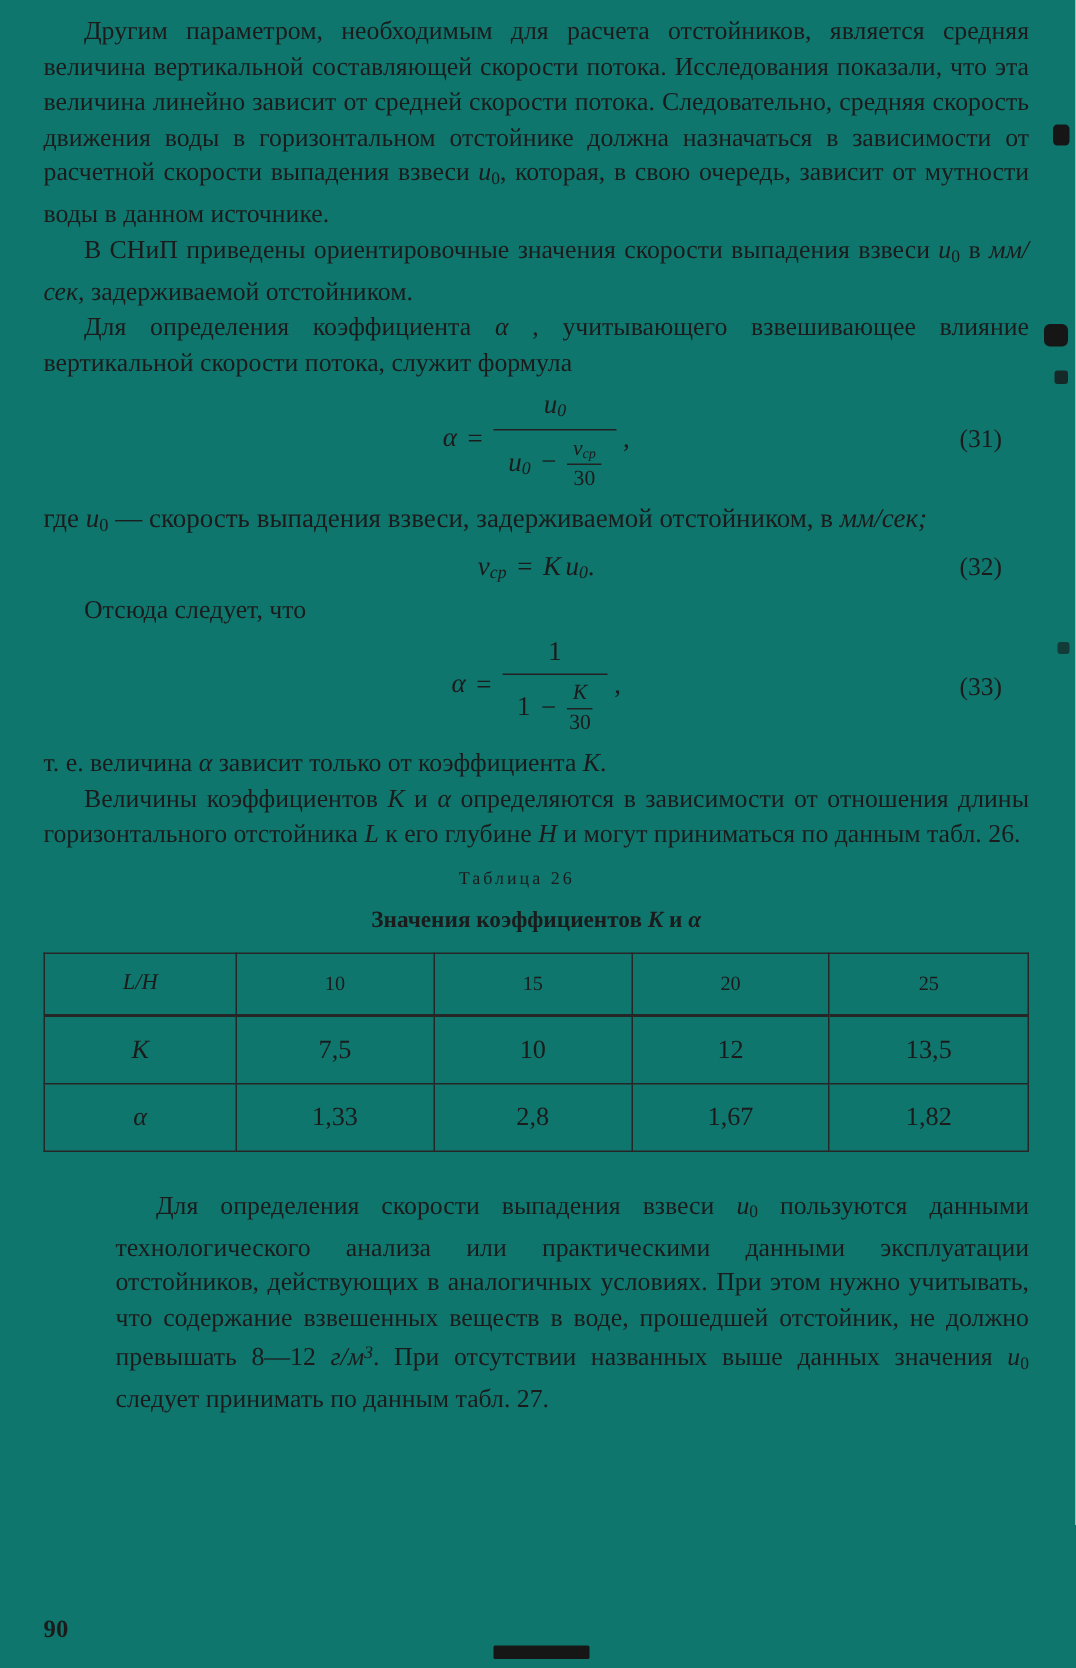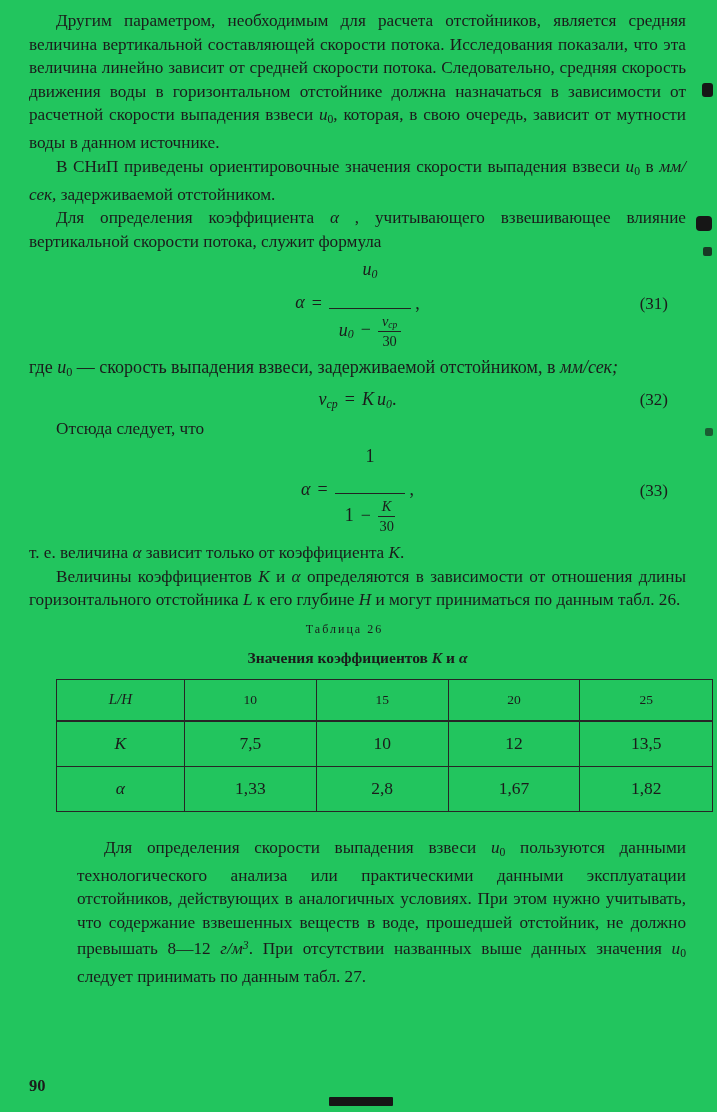--- a/index.html
+++ b/index.html
@@ -1,19 +1,19 @@
 <!DOCTYPE html>
 <html><head>
 <meta charset="utf-8">
 <style>
   * { margin:0; padding:0; box-sizing:border-box; }
   html,body { background:#ffffff; }
   .page {
     position:relative; width:717px; height:1112px;
-    background:#22c55e; color:#1b1b1b; overflow:hidden;
+    background:#0f766e; color:#1b1b1b; overflow:hidden;
     font-family:"Liberation Serif","DejaVu Serif",serif;
   }
   .content { padding:9px 31px 0 29px; }
   .para {
     font-size:17.2px; line-height:23.5px; text-align:justify;
   }
   .indent { text-indent:27px; }
   .run-i { font-style:italic; }
   .run-sub { font-size:68%; vertical-align:-0.22em; }
   .run-sup { font-size:68%; vertical-align:0.45em; }
@@ -23,30 +23,30 @@
   .w2 { padding-left:65px; text-indent:-32px; }
 
   .formula { position:relative; text-align:center; font-size:18px; margin:6px 0; }
   .formula.simple { margin:5px 0; font-size:18px; }
   .eqlabel { position:absolute; right:18px; top:50%; transform:translateY(-50%); font-size:17px; font-style:normal; }
   .var { font-style:italic; }
   .sub { font-size:66%; vertical-align:-0.22em; font-style:italic; }
   .op { padding:0 7px; }
   .frac { display:inline-block; vertical-align:middle; text-align:center; }
   .fnum { display:block; padding:0 10px 4px; }
-  .fden { display:block; border-top:1.5px solid #222; padding:4px 10px 0;margin-top:22px; }
+  .fden { display:block; border-top:1.5px solid #222; padding:4px 10px 0; }
   .sfrac { display:inline-block; vertical-align:middle; text-align:center; font-size:80%; }
   .snum { display:block; border-bottom:1.2px solid #222; padding:0 4px 1px; }
   .sden { display:block; padding-top:1px; }
   .trail { padding-left:4px; }
   .ksp { margin-right:3px; }
 
   .tbl-caption { text-align:center; font-size:12px; letter-spacing:2px; margin:10px 26px 12px 0; }
   .tbl-title { text-align:center; font-weight:bold; font-size:15.5px; margin-bottom:12px; }
-  table { width:100%; border-collapse:collapse; border:1.7px solid #262626;margin-left:27px; }
+  table { width:100%; border-collapse:collapse; border:1.7px solid #262626; }
   th, td { border:1.2px solid #262626; text-align:center; vertical-align:middle; }
   thead th { height:42px; font-weight:normal; font-size:13.5px; border-bottom:2.4px solid #262626; }
   th.lh { font-style:italic; font-size:15px; }
   tbody td { height:45px; font-size:17.5px; }
   td.rowvar { font-style:italic; }
 
   .after-table { margin-top:24px;margin-left:48px; }
 
   .pagenum { position:absolute; left:29px; top:1076px; font-size:16.5px; font-weight:bold; }
   .artifact { position:absolute; background:#161616; }

